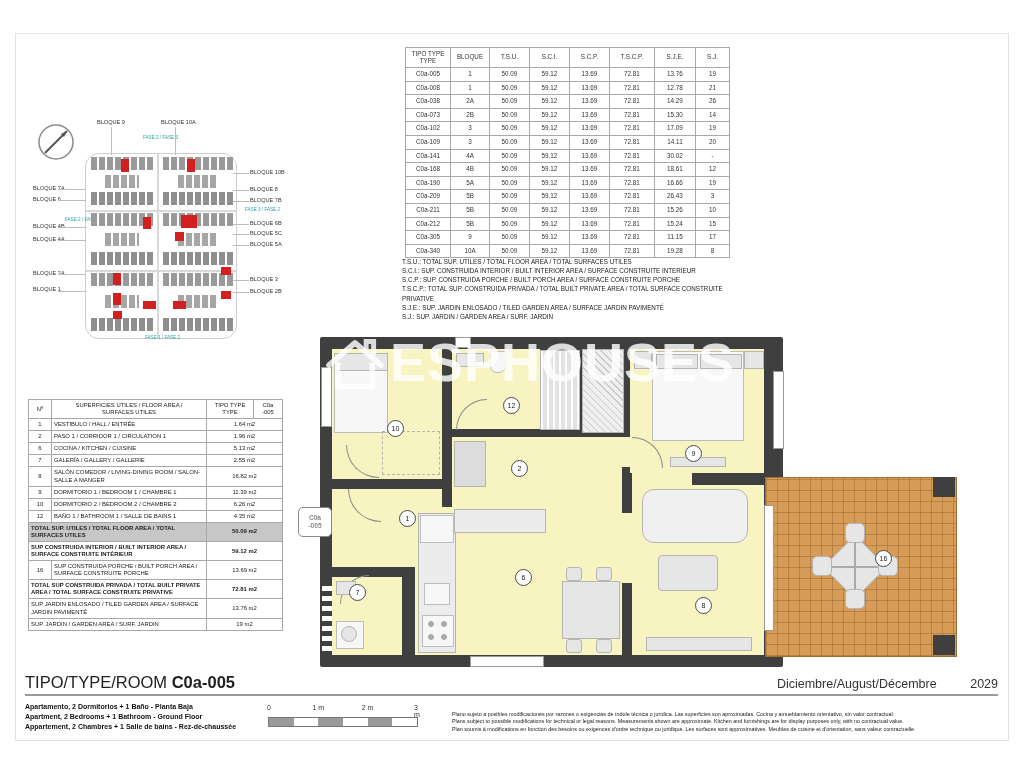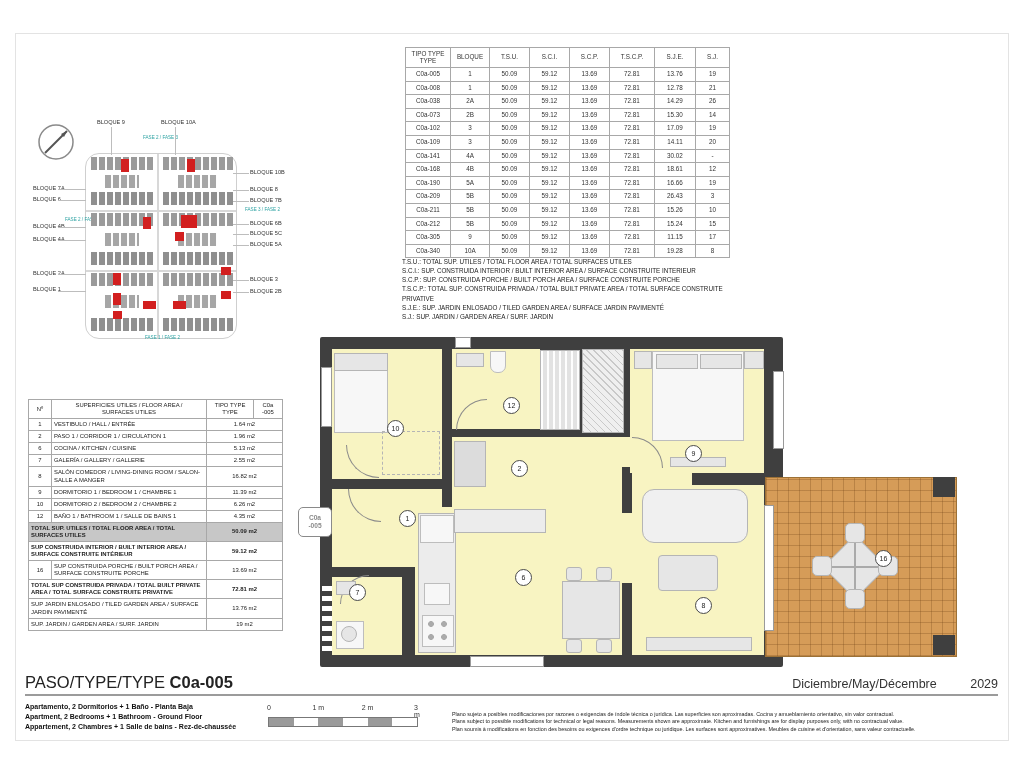--- a/index.html
+++ b/index.html
@@ -498,41 +498,49 @@
 
     <div class="fg" style="left:322px;top:152px;width:104px;height:52px;border-radius:12px;background:#f0f0f0"></div>
     <div class="fg" style="left:338px;top:218px;width:58px;height:34px;border-radius:4px"></div>
     <div class="fg" style="left:326px;top:300px;width:104px;height:12px"></div>
 
     <div class="unittag">
       <span>C0a</span>
       <span>-005</span>
     </div>
 
+    <div class="wm">
+      <svg width="62" height="56" viewBox="0 0 100 90">
+        <path d="M8 50 L50 14 L92 50" fill="none" stroke="rgba(255,255,255,.82)" stroke-width="9" stroke-linejoin="round" stroke-linecap="round"></path>
+        <path d="M22 46 L22 84 L78 84 L78 46" fill="none" stroke="rgba(255,255,255,.82)" stroke-width="9" stroke-linejoin="round"></path>
+        <path d="M68 24 L68 12 L80 12 L80 34" fill="none" stroke="rgba(255,255,255,.82)" stroke-width="8"></path>
+      </svg>
+      <span>ESPHOUSES</span>
+    </div>
 
     <div id="fp-circles">
         <div class="circ" style="left: 79px; top: 173px;">1</div>
         <div class="circ" style="left: 191px; top: 123px;">2</div>
         <div class="circ" style="left: 195px; top: 232px;">6</div>
         <div class="circ" style="left: 29px; top: 247px;">7</div>
         <div class="circ" style="left: 375px; top: 260px;">8</div>
         <div class="circ" style="left: 365px; top: 108px;">9</div>
         <div class="circ" style="left: 67px; top: 83px;">10</div>
         <div class="circ" style="left: 183px; top: 60px;">12</div>
         <div class="circ" style="left: 555px; top: 213px;">16</div>
       </div>
   </div>
 
   <div class="a f-divider"></div>
   <div class="a f-title">
-    <span>PASO/TYPE/TYPE</span>
+    <span>TIPO/TYPE/ROOM</span>
     <b>C0a-005</b>
   </div>
   <div class="a f-date">
-    <span>Diciembre/May/Décembre</span>
+    <span>Diciembre/August/Décembre</span>
     <span class="yr">2029</span>
   </div>
   <div class="a f-desc" id="f-desc">
       <div>Apartamento, 2 Dormitorios + 1 Baño - Planta Baja</div>
       <div>Apartment, 2 Bedrooms + 1 Bathroom - Ground Floor</div>
       <div>Appartement, 2 Chambres + 1 Salle de bains - Rez-de-chaussée</div>
     </div>
   <div class="a scalebar" id="scalebar">
       <div></div>
       <div></div>

